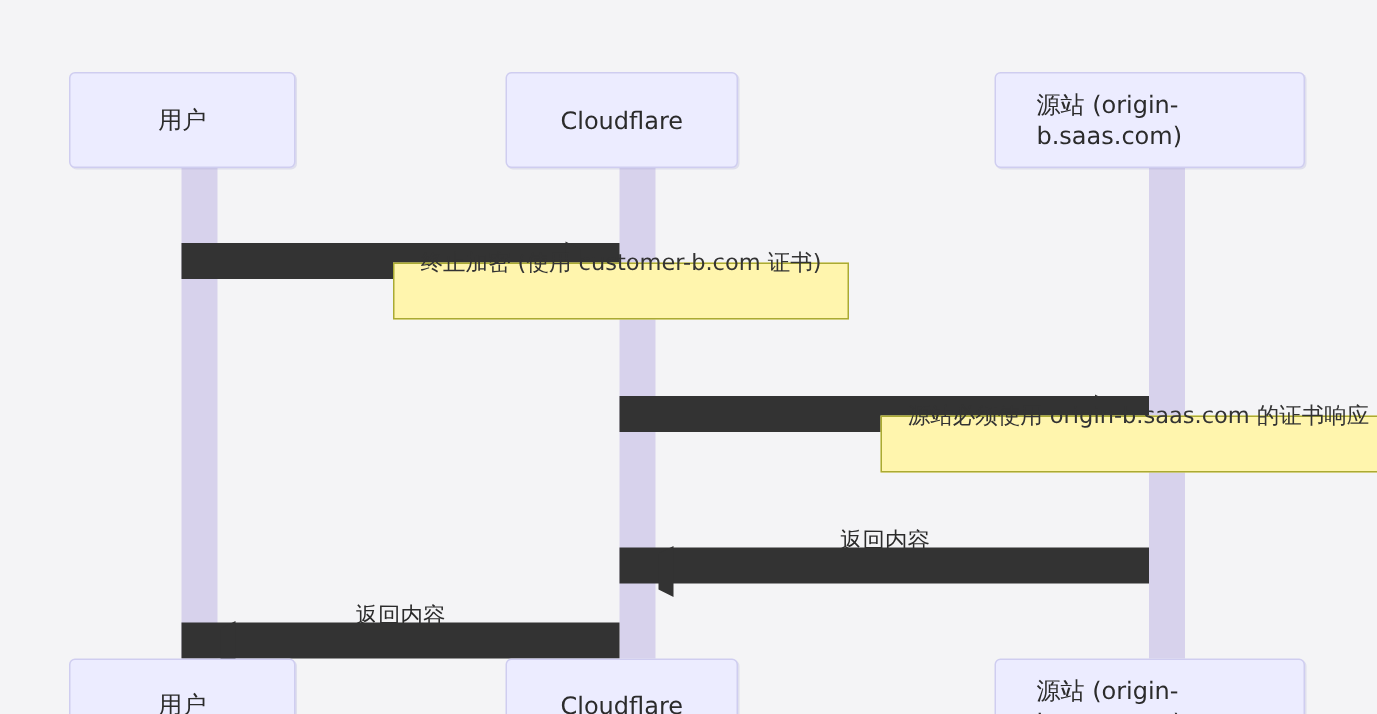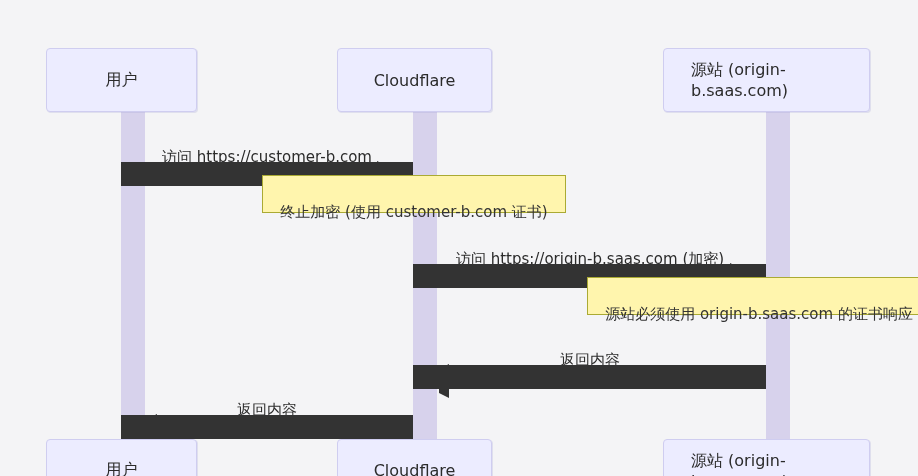--- a/index.html
+++ b/index.html
@@ -24,21 +24,21 @@
   .msg-label{position:absolute;transform:translateX(-50%);white-space:nowrap;
     font-size:15px;color:var(--text);line-height:19px}
 
   .msg-line{position:absolute;height:2px;background:var(--arrow)}
   .head{position:absolute;width:0;height:0;border-top:5px solid transparent;border-bottom:5px solid transparent;top:-4px}
   .head.right{right:-1px;border-left:10px solid var(--arrow)}
   .head.left{left:-1px;border-right:10px solid var(--arrow)}
 
   .note{position:absolute;height:38px;background:var(--note-fill);
     border:1px solid var(--note-border);color:#333;font-size:15px;
-    display:flex;align-items:flex-start;justify-content:center;white-space:nowrap}
+    display:flex;align-items:flex-end;justify-content:center;white-space:nowrap}
 
   .bottom-bar{position:absolute;left:0;bottom:0;width:918px;height:3px;background:var(--bottom-bar)}
 </style>
 </head>
 <body>
 
 <div class="diagram">
 
   <div class="lifeline" style="left:85px"></div>
   <div class="lifeline" style="left:377px"></div>
@@ -47,30 +47,28 @@
   <div class="actor" style="left:10px;top:12px;width:151px">
     <span>用户</span>
   </div>
   <div class="actor" style="left:301px;top:12px;width:155px">
     <span>Cloudflare</span>
   </div>
   <div class="actor" style="left:627px;top:12px;width:207px">
     <span>源站 (origin-b.saas.com)</span>
   </div>
 
-  <div class="msg-label" style="left:231px;top:100px">访问 https://customer-b.com</div>
   <div class="msg-line" style="left:85px;top:126px;width:292px">
     <span class="head right"></span>
   </div>
 
   <div class="note" style="left:226px;top:139px;width:304px">
     <span>终止加密 (使用 customer-b.com 证书)</span>
   </div>
 
-  <div class="msg-label" style="left:554px;top:202px">访问 https://origin-b.saas.com (加密)</div>
   <div class="msg-line" style="left:377px;top:228px;width:353px">
     <span class="head right"></span>
   </div>
 
   <div class="note" style="left:551px;top:241px;width:344px">
     <span>源站必须使用 origin-b.saas.com 的证书响应</span>
   </div>
 
   <div class="msg-label" style="left:554px;top:303px">返回内容</div>
   <div class="msg-line" style="left:377px;top:329px;width:353px">

